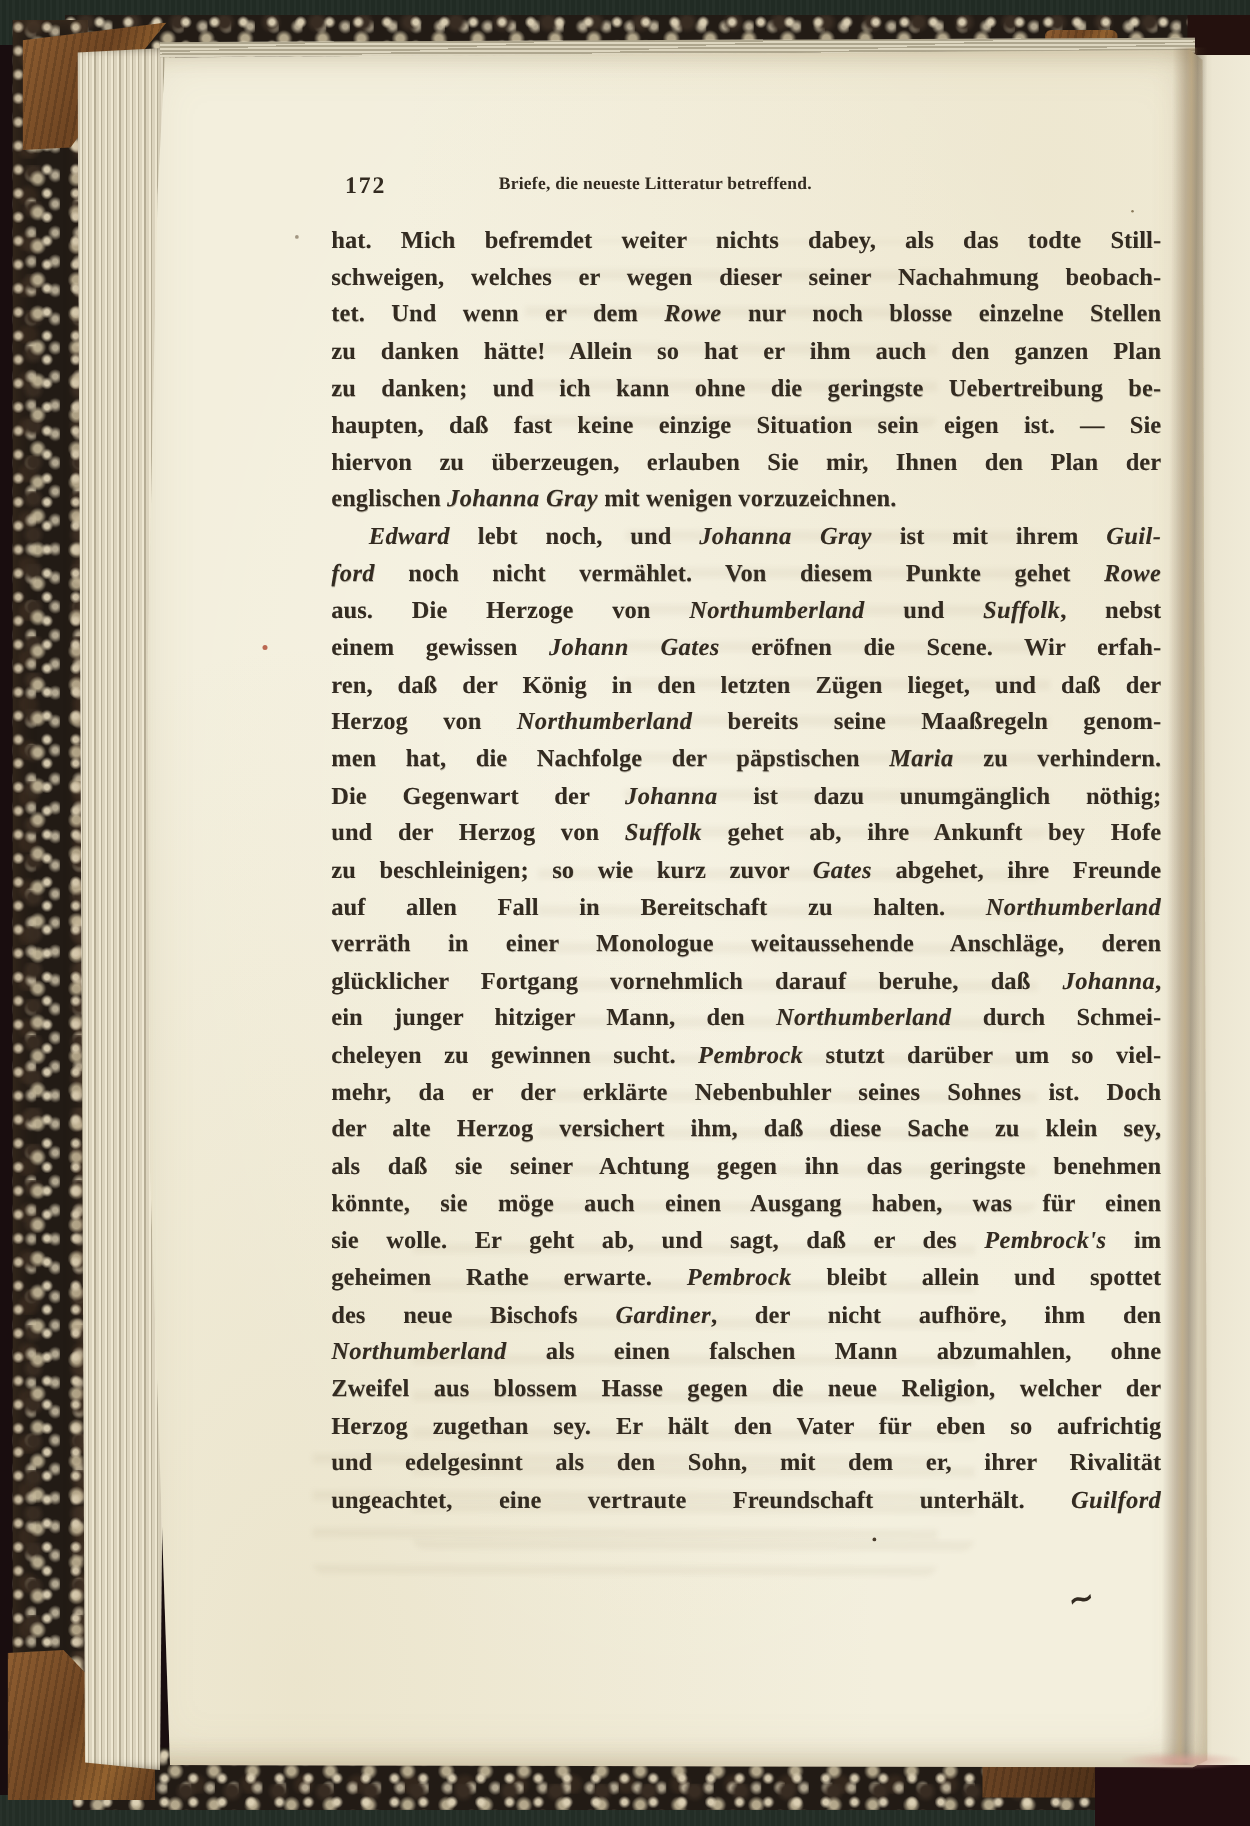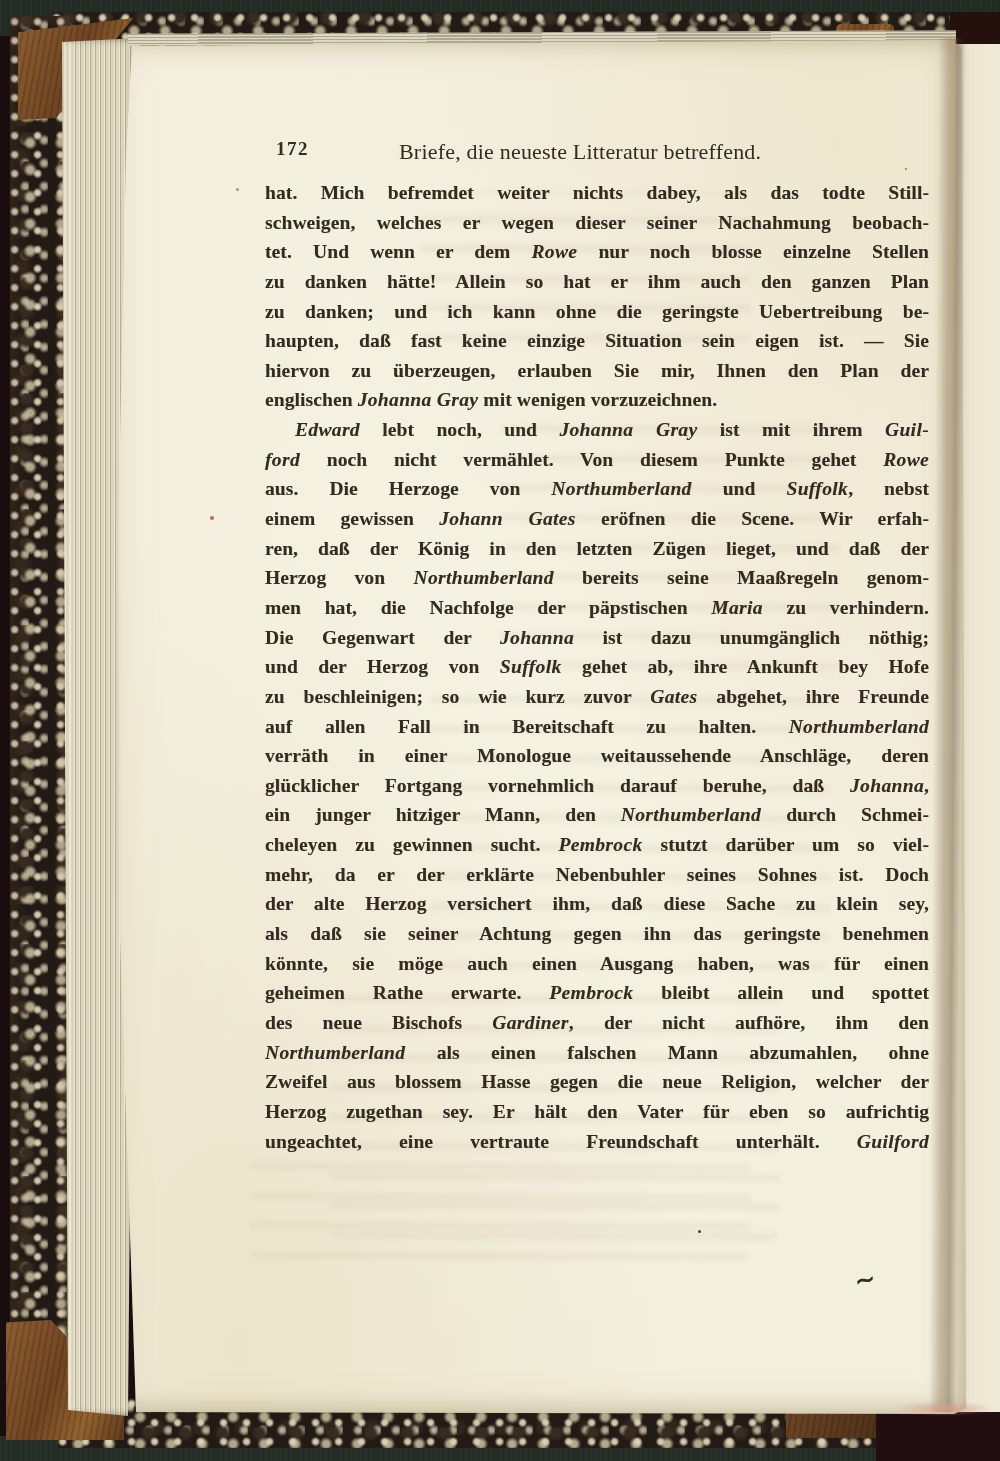--- a/index.html
+++ b/index.html
@@ -79,21 +79,21 @@
   .g1{left:420px;top:192px;width:330px;height:150px;}
   .g2{left:500px;top:420px;width:340px;height:250px;}
   .g3{left:430px;top:690px;width:400px;height:280px;}
   .g4{left:330px;top:980px;width:450px;height:260px;}
   .g5{left:250px;top:1150px;width:500px;height:110px;}
 
   
   .pagenum{position:absolute;left:276px;top:139px;z-index:8;
     font-weight:700;font-size:19px;line-height:1;letter-spacing:1.5px;color:var(--ink,#332b21);}
   .runtitle{position:absolute;left:399px;top:141px;z-index:8;
-    font-weight:400;font-size:22px;line-height:1;letter-spacing:.2px;color:var(--ink,#332b21);}
+    font-weight:700;font-size:14px;line-height:1;letter-spacing:.2px;color:var(--ink,#332b21);}
   .text-block{position:absolute;left:265px;top:178px;width:664px;z-index:8;
     font-weight:700;font-size:19.5px;line-height:29.65px;letter-spacing:.1px;
     color:var(--ink,#332b21);text-shadow:.3px .3px 0 rgba(40,30,20,.30);}
   .tline{text-align:justify;text-align-last:justify;text-justify:inter-word;height:29.65px;overflow:hidden;font-family:Liberation Serif, serif;}
   .tline.indent{text-indent:30px;}
   .tline.pend{text-align-last:left;}
   .pname{font-style:italic;letter-spacing:.35px;}
   .catchword{position:absolute;left:855px;top:1268px;z-index:8;
     font-weight:700;font-size:24px;line-height:1;color:var(--ink,#332b21);transform:rotate(-10deg);}
 
@@ -159,25 +159,27 @@
       <div class="tline"><span>zu beschleinigen; so wie kurz zuvor </span><span class="pname">Gates</span><span> abgehet, ihre Freunde</span></div>
       <div class="tline"><span>auf allen Fall in Bereitschaft zu halten. </span><span class="pname">Northumberland</span></div>
       <div class="tline"><span>verräth in einer Monologue weitaussehende Anschläge, deren</span></div>
       <div class="tline"><span>glücklicher Fortgang vornehmlich darauf beruhe, daß </span><span class="pname">Johanna</span><span>,</span></div>
       <div class="tline"><span>ein junger hitziger Mann, den </span><span class="pname">Northumberland</span><span> durch Schmei-</span></div>
       <div class="tline"><span>cheleyen zu gewinnen sucht. </span><span class="pname">Pembrock</span><span> stutzt darüber um so viel-</span></div>
       <div class="tline"><span>mehr, da er der erklärte Nebenbuhler seines Sohnes ist. Doch</span></div>
       <div class="tline"><span>der alte Herzog versichert ihm, daß diese Sache zu klein sey,</span></div>
       <div class="tline"><span>als daß sie seiner Achtung gegen ihn das geringste benehmen</span></div>
       <div class="tline"><span>könnte, sie möge auch einen Ausgang haben, was für einen</span></div>
+      <div class="tline"><span>sie wolle. Er geht ab, und sagt, daß er des </span><span class="pname">Pembrock's</span><span> im</span></div>
       <div class="tline"><span>geheimen Rathe erwarte. </span><span class="pname">Pembrock</span><span> bleibt allein und spottet</span></div>
       <div class="tline"><span>des neue Bischofs </span><span class="pname">Gardiner</span><span>, der nicht aufhöre, ihm den</span></div>
       <div class="tline"><span class="pname">Northumberland</span><span> als einen falschen Mann abzumahlen, ohne</span></div>
       <div class="tline"><span>Zweifel aus blossem Hasse gegen die neue Religion, welcher der</span></div>
       <div class="tline"><span>Herzog zugethan sey. Er hält den Vater für eben so aufrichtig</span></div>
+      <div class="tline"><span>und edelgesinnt als den Sohn, mit dem er, ihrer Rivalität</span></div>
       <div class="tline"><span>ungeachtet, eine vertraute Freundschaft unterhält. </span><span class="pname">Guilford</span></div>
     </div>
 
   <div class="catchword">∼</div>
 
   <div class="speck s1"></div>
   <div class="speck s2"></div>
   <div class="speck s3"></div>
   <div class="speck s4"></div>
 </div>

